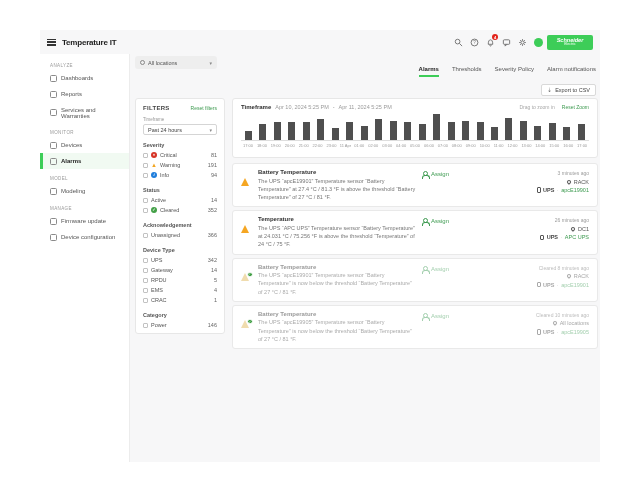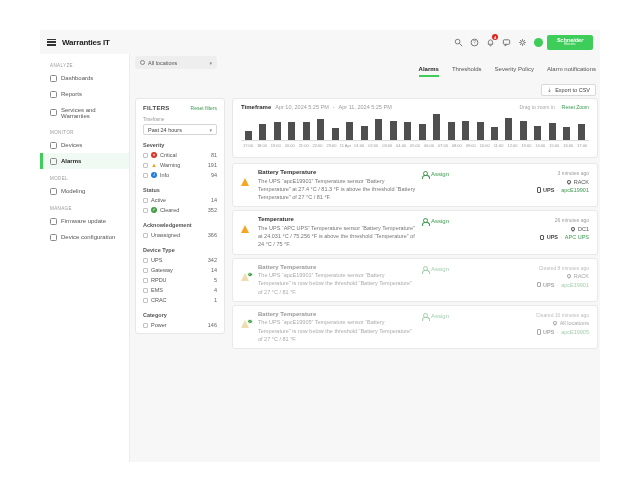--- a/index.html
+++ b/index.html
@@ -105,21 +105,21 @@
 <body>
 
 <div class="app">
 
   <div class="topbar">
     <span class="burger">
         <i></i>
         <i></i>
         <i></i>
       </span>
-    <span class="logo">Warranties IT</span>
+    <span class="logo">Temperature IT</span>
     <span class="tb-right" id="tb-icons">
         <span class="tbi">
           <svg viewBox="0 0 10 10">
             <circle cx="4" cy="4" r="2.6"></circle>
             <path d="M6 6 L9 9"></path>
           </svg>
         </span>
         <span class="tbi">
           <svg viewBox="0 0 10 10">
             <circle cx="5" cy="5" r="3.8"></circle>

